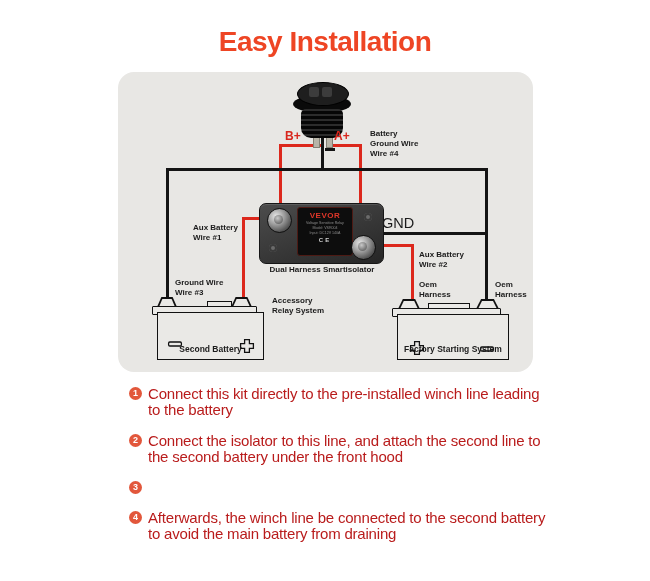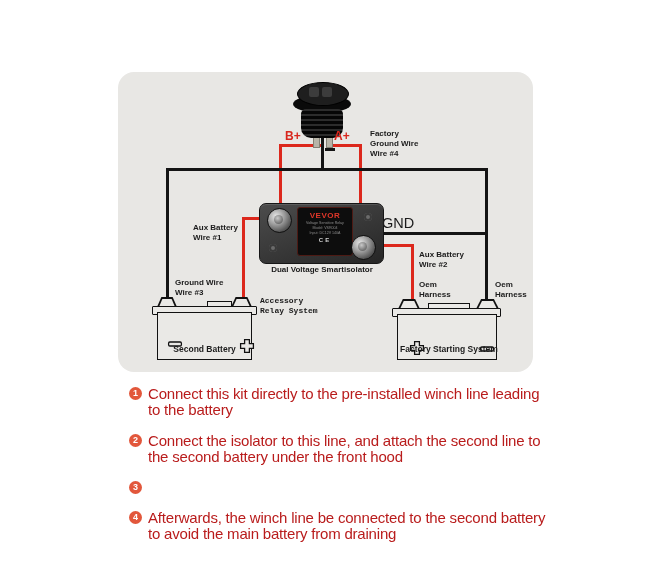--- a/index.html
+++ b/index.html
@@ -68,61 +68,62 @@
   .iso-caption{left:119px;top:193px;width:170px;text-align:center;font-size:9.5px;
                font-weight:600;color:#1b1b1b;z-index:6;}
 
   
   .lbl{font-size:8px;font-weight:700;line-height:10px;color:#1b1b1b;z-index:6;white-space:nowrap;}
   .lbl.red{color:#d8251c;font-size:12px;line-height:12px;}
   .lbl-b{left:167px;top:58px;} .lbl-a{left:216px;top:58px;}
   .lbl-isogw{left:252px;top:57px;}
   .lbl-gnd{left:264px;top:144px;font-size:14.5px;font-weight:500;line-height:14px;}
   .lbl-aux1{left:75px;top:151px;} .lbl-aux2{left:301px;top:178px;}
-  .lbl-gw3{left:57px;top:206px;} .lbl-acc{left:142px;top:224px;font-family:Liberation Mono, monospace;}
+  .lbl-gw3{left:57px;top:206px;} .lbl-acc{left:154px;top:224px;}
   .lbl-oem1{left:301px;top:208px;} .lbl-oem2{left:377px;top:208px;}
 
   
   .battery{z-index:4;}
   .battery *{position:absolute;}
   .bat-second{left:34px;top:225px;width:106px;height:64px;}
   .bat-factory{left:274px;top:227px;width:110px;height:64px;}
   .bt-term{background:#111;clip-path:polygon(0 100%,22% 0,78% 0,100% 100%);}
   .bt-term::after{content:"";position:absolute;left:2px;right:2px;top:2px;bottom:0;
          background:#eae9e6;clip-path:polygon(0 100%,21% 0,79% 0,100% 100%);}
   .bat-second .bt-term.l{left:5px;top:0;width:20px;height:10px;}
   .bat-second .bt-bar{left:55px;top:4px;width:23px;height:7px;}
   .bat-second .bt-term.r{left:79px;top:0;width:21px;height:10px;}
   .bat-factory .bt-term.l{left:6px;top:0;width:22px;height:10px;}
   .bat-factory .bt-bar{left:36px;top:4px;width:40px;height:7px;}
   .bat-factory .bt-term.r{left:84px;top:0;width:23px;height:10px;}
   .bt-bar{background:#eae9e6;border:1.5px solid #111;border-bottom:none;}
   .bt-lid{left:0;top:9px;width:103px;height:7px;background:#eae9e6;border:1.5px solid #111;
           border-radius:1px;}
   .bat-factory .bt-lid{width:107px;}
-  .bt-box{left:5px;top:15px;width:93px;height:46px;background:#eae9e6;border:1.5px solid #111;}
+  .bt-box{left:5px;top:15px;width:93px;height:46px;background:#eae9e6;border:1.5px solid #111;padding-left:12px;}
   .bat-factory .bt-box{width:98px;height:44px;}
   .bt-name{left:2px;right:2px;bottom:5px;text-align:center;font-size:8.5px;font-weight:700;
            color:#1b1b1b;white-space:nowrap;}
   .bt-sym{width:16px;height:16px;}
   .bat-second .sym-minus{left:9px;top:23px;} .bat-second .sym-plus{left:81px;top:25px;}
   .bat-factory .sym-plus{left:11px;top:25px;} .bat-factory .sym-minus{left:81px;top:26px;}
 
   
   .steps{position:absolute;left:129px;top:386px;width:420px;}
   .step{display:flex;align-items:flex-start;margin-bottom:16px;}
   .badge{flex:0 0 auto;width:13px;height:13px;margin-top:1px;border-radius:50%;background:#e2573b;
          color:#fff;font-size:9px;font-weight:700;line-height:13px;text-align:center;}
   .step-text{margin-left:6px;font-size:15px;line-height:15.5px;letter-spacing:-0.2px;color:#b91c1c;}
 </style>
 </head>
 <body>
 
 <div class="page">
 
+  <div class="title">Easy Installation</div>
 
   <div class="panel">
 
     <div class="wire red w-b-h"></div>
     <div class="wire red w-b-v"></div>
     <div class="wire red w-a-h"></div>
     <div class="wire red w-a-v"></div>
     <div class="wire red w-aux1-h"></div>
     <div class="wire red w-aux1-v"></div>
     <div class="wire red w-aux2-h"></div>
@@ -151,26 +152,26 @@
         <span class="iso-line">Voltage Sensitive Relay</span>
         <span class="iso-line">Model: VSR004</span>
         <span class="iso-line">Input: DC12V 140A</span>
         <span class="iso-cert">CE</span>
       </div>
       <div class="iso-term l"></div>
       <div class="iso-term r"></div>
       <div class="iso-screw tr"></div>
       <div class="iso-screw bl"></div>
     </div>
-    <div class="lbl iso-caption">Dual Voltage Smartisolator</div>
+    <div class="lbl iso-caption">Dual Harness Smartisolator</div>
 
     <div class="lbl red lbl-b">B+</div>
     <div class="lbl red lbl-a">A+</div>
     <div class="lbl lbl-isogw">
-      <span style="position:static;display:block">Factory</span>
+      <span style="position:static;display:block">Battery</span>
       <span style="position:static;display:block">Ground Wire</span>
       <span style="position:static;display:block">Wire #4</span>
     </div>
     <div class="lbl lbl-gnd">GND</div>
     <div class="lbl lbl-aux1">
       <span style="position:static;display:block">Aux Battery</span>
       <span style="position:static;display:block">Wire #1</span>
     </div>
     <div class="lbl lbl-aux2">
       <span style="position:static;display:block">Aux Battery</span>

